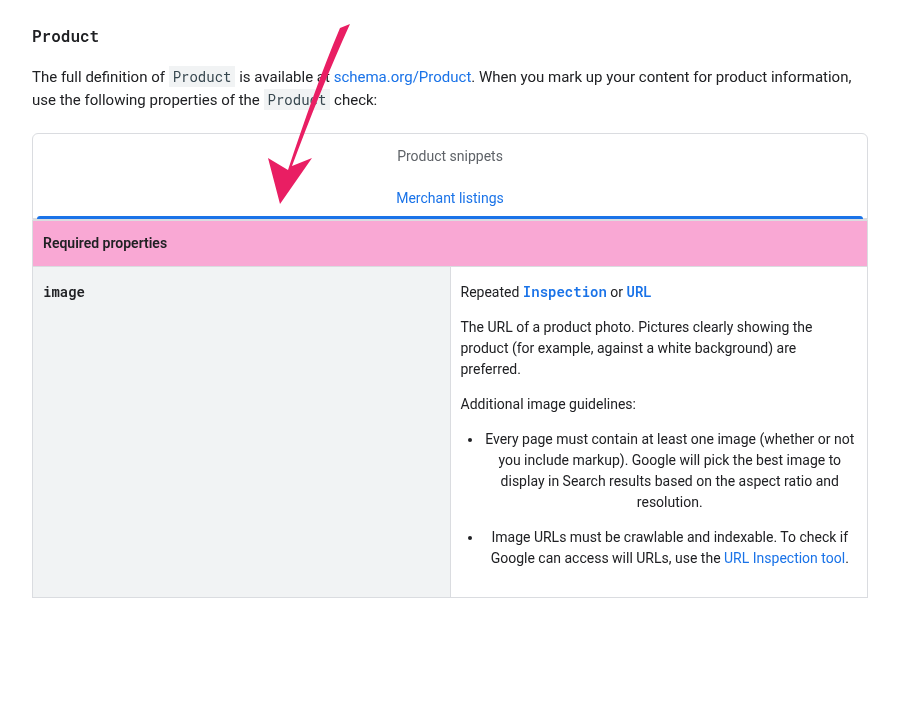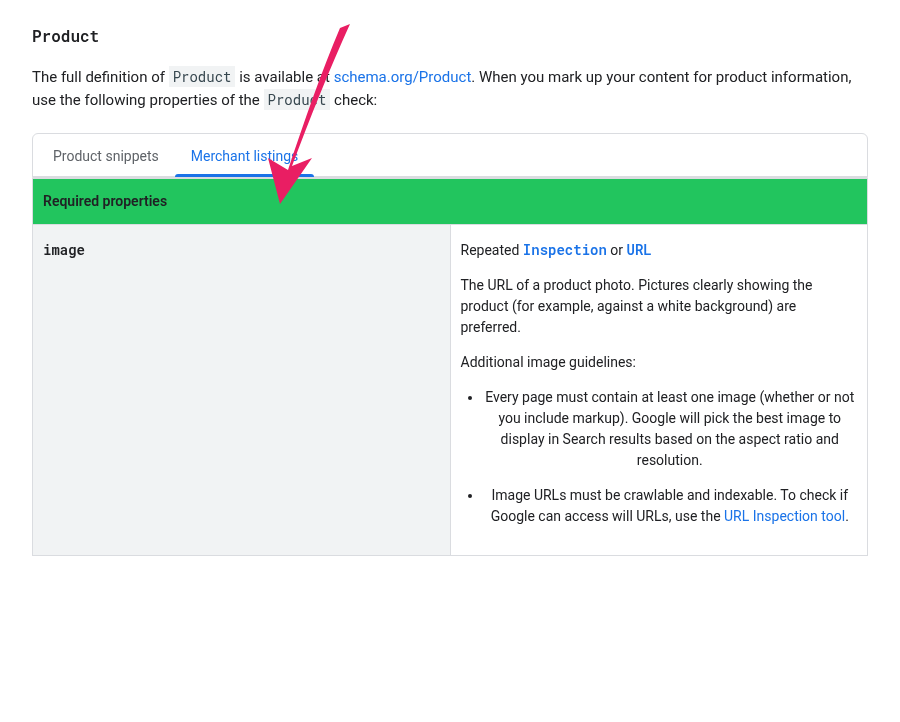--- a/index.html
+++ b/index.html
@@ -46,20 +46,21 @@
   }
   .tab-container {
     border: 1px solid #dadce0;
     border-radius: 6px 6px 0 0;
     overflow: hidden;
   }
   .tabs {
     display: flex;
     border-bottom: 1px solid #dadce0;
     padding: 0 4px;
+    flex-direction: column;
   }
   .tab {
     padding: 14px 16px 12px 16px;
     font-size: 14px;
     cursor: pointer;
     color: #5f6368;
     background: none;
     border: none;
     font-family: inherit;
     position: relative;
@@ -82,21 +83,21 @@
     color: #202124;
   }
   table.proptable {
     width: 100%;
     border-collapse: collapse;
     border: 1px solid #dadce0;
     table-layout: fixed;
   }
   table.proptable th.section-hdr {
     text-align: left;
-    background: #22c55e;
+    background: #f9a8d4;
     padding: 12px 10px;
     font-size: 14px;
     font-weight: 600;
     border-bottom: 1px solid #dadce0;
     border-top: 1px solid #dadce0;
   }
   table.proptable td {
     border: 1px solid #dadce0;
     padding: 14px 10px;
     vertical-align: top;

